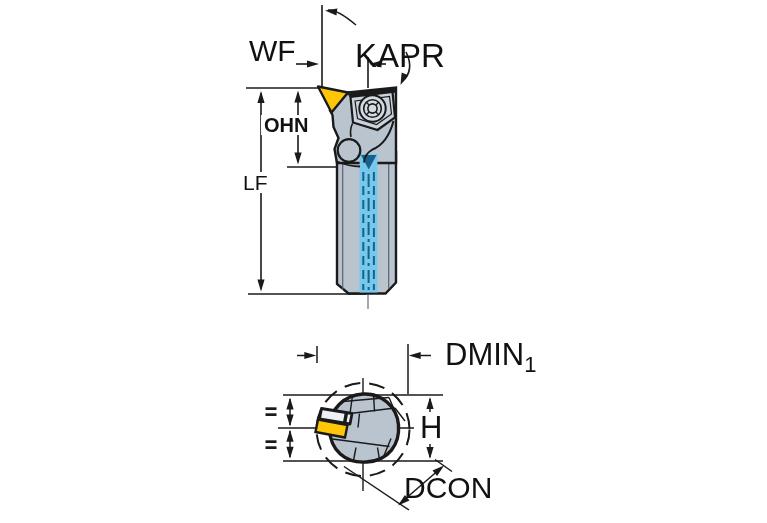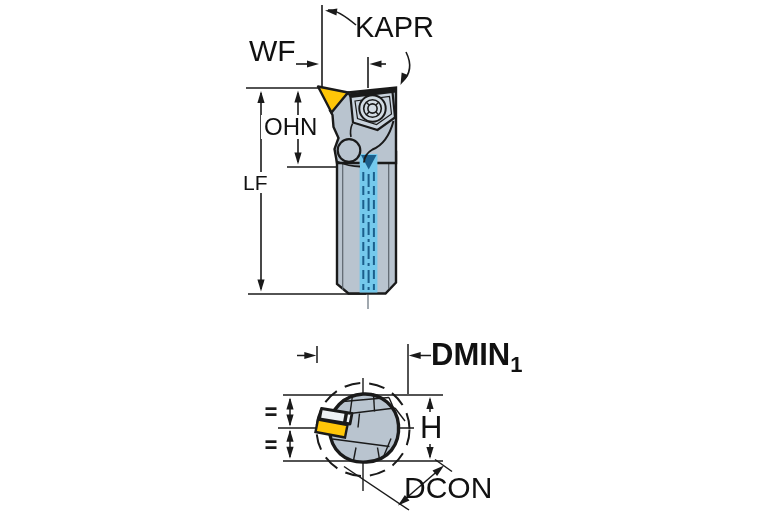--- a/index.html
+++ b/index.html
@@ -138,21 +138,21 @@
     <use href="#ah" transform="translate(290,458.8) rotate(90)"></use>
     <use href="#ah" transform="translate(430,397) rotate(-90)"></use>
     <use href="#ah" transform="translate(430,459) rotate(90)"></use>
     <use href="#ah" transform="translate(316.3,355.5) rotate(0)"></use>
     <use href="#ah" transform="translate(408.7,355.5) rotate(180)"></use>
     <use href="#ah" transform="translate(444,465.5) rotate(-40)"></use>
     <use href="#ah" transform="translate(398,505.5) rotate(140)"></use>
   </g>
 </svg>
 
-<div class="lbl" style="left:355px;top:13px;font-size:29px;">KAPR</div>
+<div class="lbl" style="left:355px;top:39px;font-size:33px;">KAPR</div>
 <div class="lbl" style="left:249px;top:36px;font-size:30px;">WF</div>
-<div class="lbl bg" style="left:261px;top:115px;font-size:24px;">OHN</div>
+<div class="lbl bg" style="left:261px;top:115px;font-size:20px;font-weight:bold;">OHN</div>
 <div class="lbl bg" style="left:240px;top:172px;font-size:21px;">LF</div>
-<div class="lbl" style="left:431px;top:339px;font-size:31px;font-weight:bold;"><span>DMIN</span><span class="sub">1</span></div>
+<div class="lbl" style="left:445px;top:339px;font-size:31px;"><span>DMIN</span><span class="sub">1</span></div>
 <div class="lbl bg" style="left:416px;top:412px;font-size:31px;padding:0 4px;">H</div>
 <div class="lbl" style="left:404px;top:473px;font-size:30px;">DCON</div>
 
 </div>
 
 </body></html>

